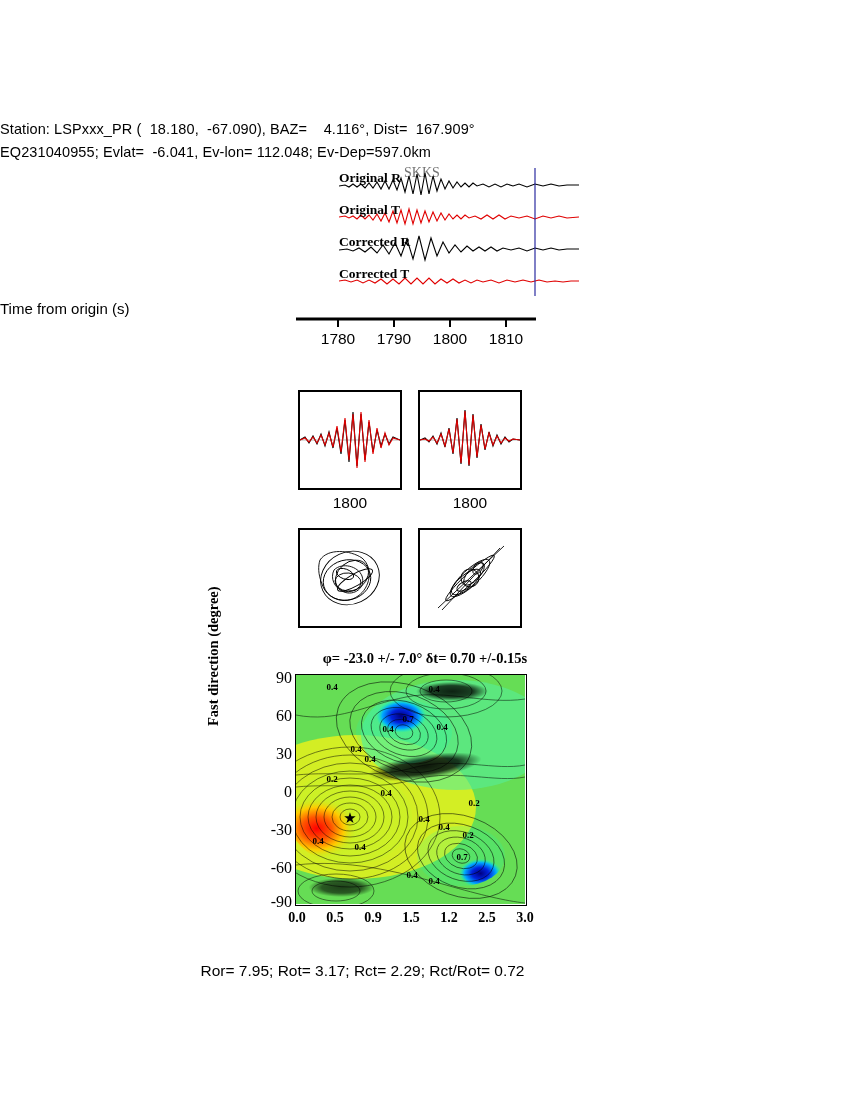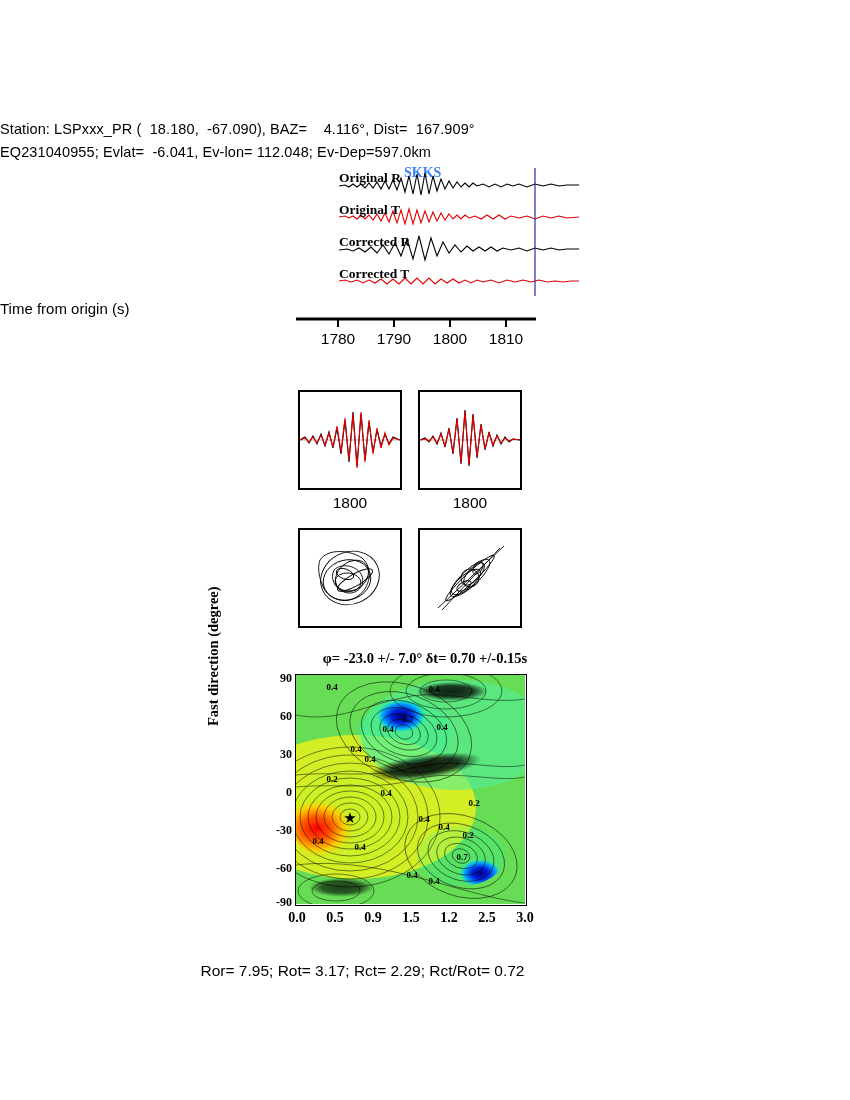--- a/index.html
+++ b/index.html
@@ -58,23 +58,23 @@
     white-space: nowrap;
     z-index: 5;
     background: transparent;
   }
   .wave-svg { position: absolute; left: 0; top: 0; }
 
   .skks-label {
     position: absolute;
     left: 404px;
     top: 165px;
-    color: #3b82f6;
-    font-family: "Liberation Serif", serif;
-    font-weight: bold;
+    color: #737373;
+    font-family: "Liberation Serif", serif;
+    font-weight: normal;
     font-size: 14px;
   }
 
   .time-axis-title {
     position: absolute;
     left: 0;
     top: 300px;
     width: 850px;
     text-align: left;
     font-size: 15px;
@@ -160,22 +160,22 @@
     width: 850px;
     text-align: center;
     font-family: "Liberation Serif", serif;
     font-weight: bold;
     font-size: 14px;
   }
   .ytick {
     position: absolute;
     right: 0;
     font-family: "Liberation Serif", serif;
-    font-weight: bold;
-    font-size: 12px;
+    font-weight: normal;
+    font-size: 16px;
     transform: translateY(-50%);
     white-space: nowrap;
   }
   .ytick-wrap {
     position: absolute;
     left: 232px;
     top: 674px;
     width: 60px;
     height: 232px;
   }

